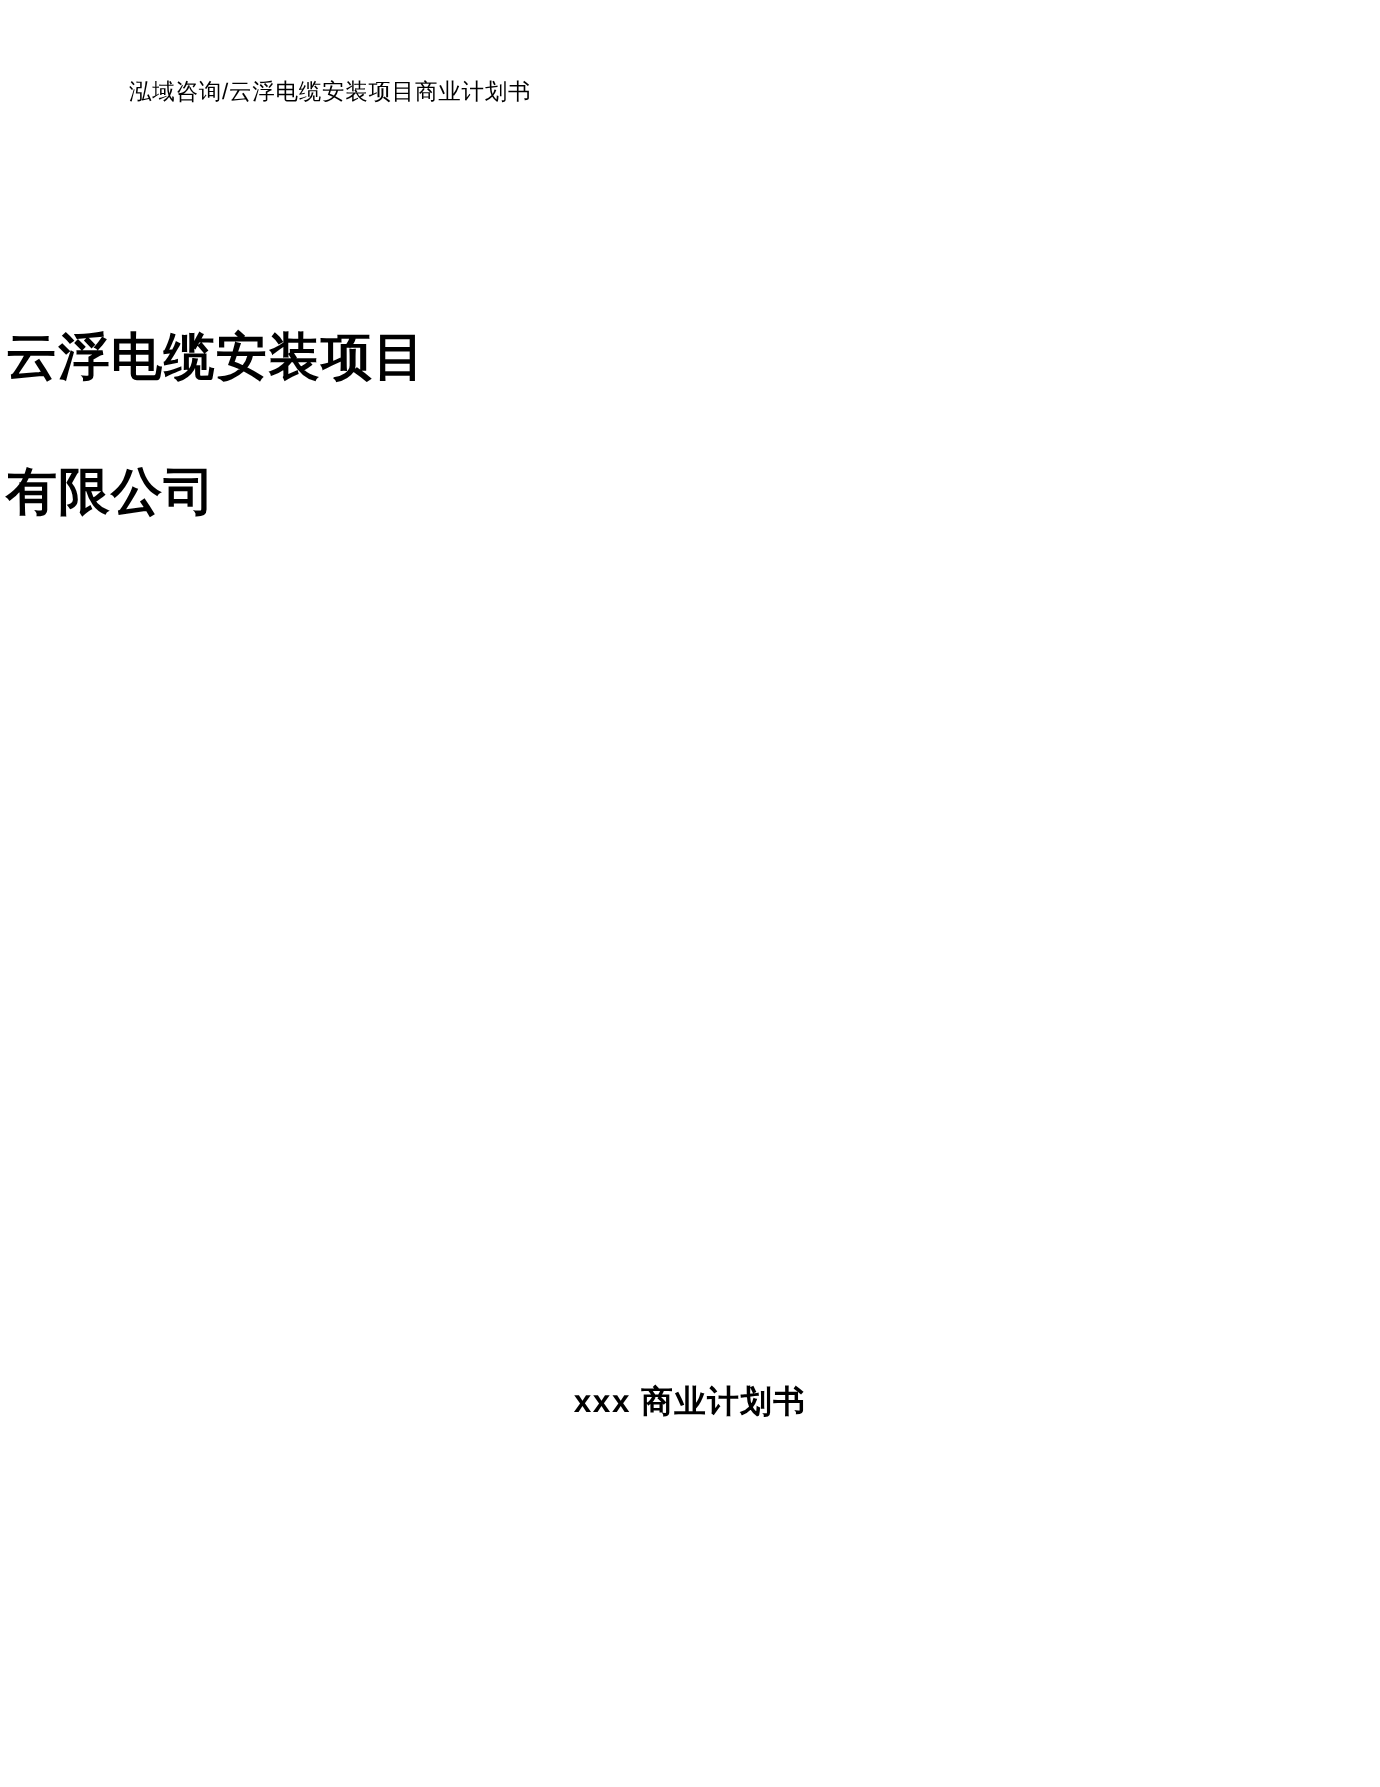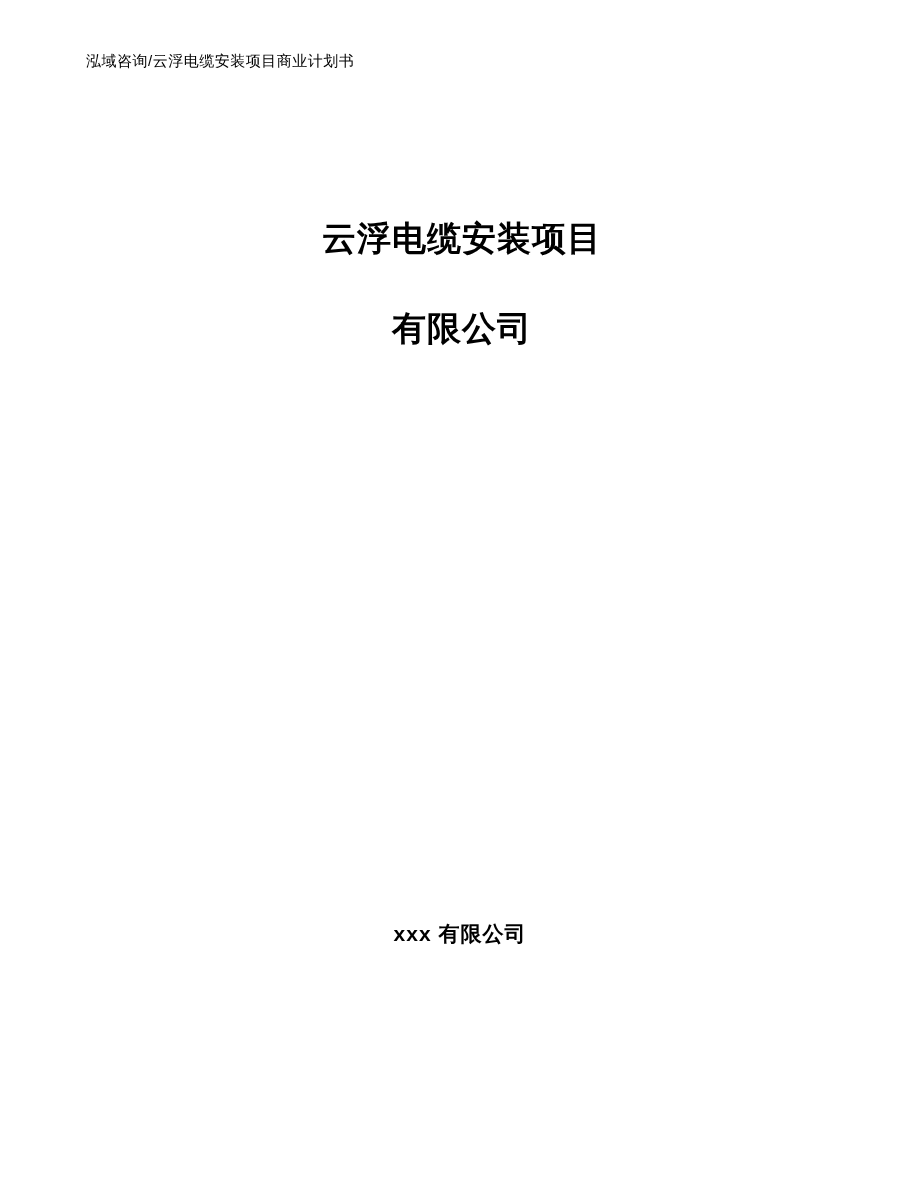--- a/index.html
+++ b/index.html
@@ -30,21 +30,21 @@
     letter-spacing: 0.5px;
     color: #000000;
     white-space: nowrap;
     font-family: "Liberation Sans", sans-serif;
   }
   .title-block {
     position: absolute;
     left: 0;
     top: 218px;
     width: 920px;
-    text-align: center;
+    text-align: left;
   }
   .title-line-1 {
     font-size: 34px;
     font-weight: bold;
     line-height: 1.2;
     letter-spacing: 1px;
     color: #000000;
     margin: 0;
     padding-left: 4px;
   }
@@ -78,16 +78,16 @@
 <div class="page">
 
   <div class="header-line">泓域咨询/云浮电缆安装项目商业计划书</div>
 
   <div class="title-block">
     <div class="title-line-1">云浮电缆安装项目</div>
     <div class="title-line-2">有限公司</div>
   </div>
 
   <div class="company-block">
-    <span class="company-name">xxx 有限公司</span>
+    <span class="company-name">xxx 商业计划书</span>
   </div>
 
 </div>
 
 </body></html>

